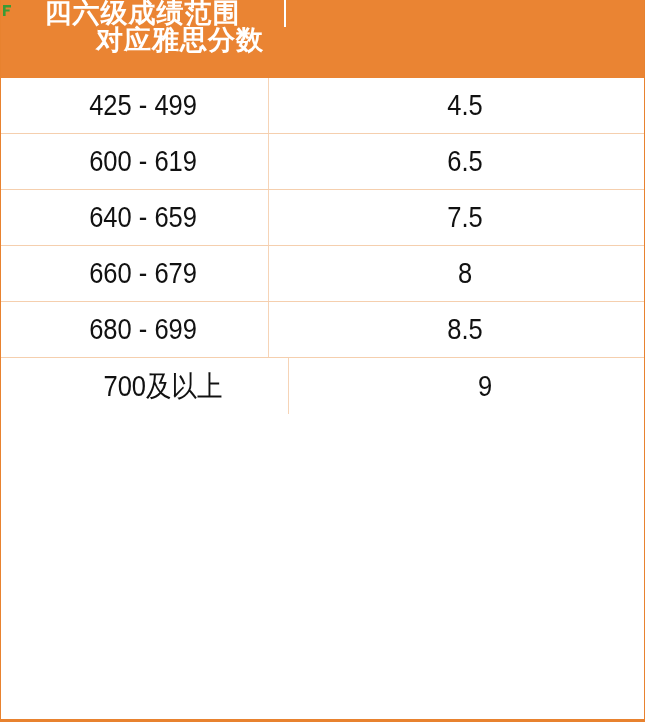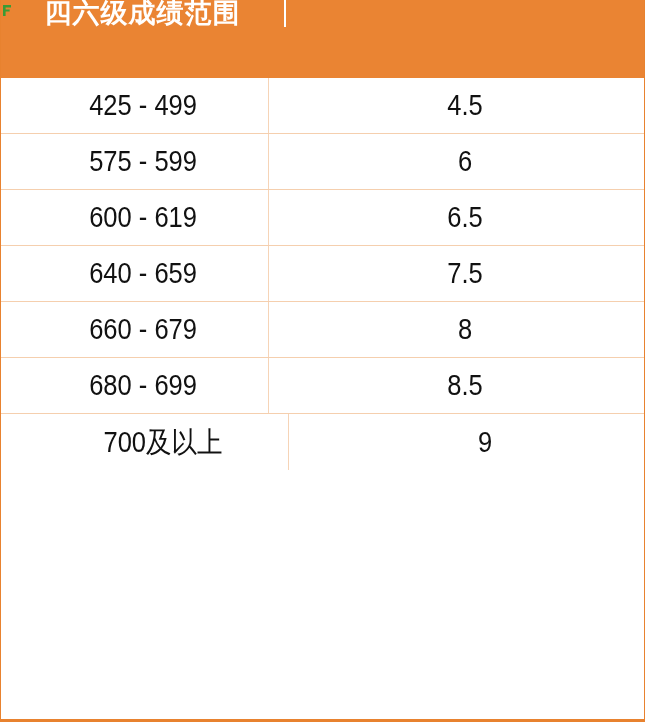--- a/index.html
+++ b/index.html
@@ -97,35 +97,32 @@
 <div id="score-table">
 
   <div class="corner-artifact">
     <svg viewBox="0 0 9 11" width="9" height="11" aria-hidden="true">
       <path d="M0 0 L8 0 L8 2.4 L2.6 2.4 L2.6 4.4 L6.6 4.4 L6.6 6.6 L2.6 6.6 L2.6 11 L0 11 Z" fill="#3a9b35"></path>
     </svg>
   </div>
 
   <div class="thead">
     <div class="th col-left">四六级成绩范围</div>
+    <div class="th col-right">对应雅思分数</div>
   </div>
 
   <div class="tbody">
 
     <div class="tr">
       <div class="td col-left">425 - 499</div>
       <div class="td col-right">4.5</div>
     </div>
 
 
 
-    <div class="tr">
-      <div class="td col-left">575 - 599</div>
-      <div class="td col-right">6</div>
-    </div>
 
     <div class="tr">
       <div class="td col-left">600 - 619</div>
       <div class="td col-right">6.5</div>
     </div>
 
 
     <div class="tr">
       <div class="td col-left">640 - 659</div>
       <div class="td col-right">7.5</div>

